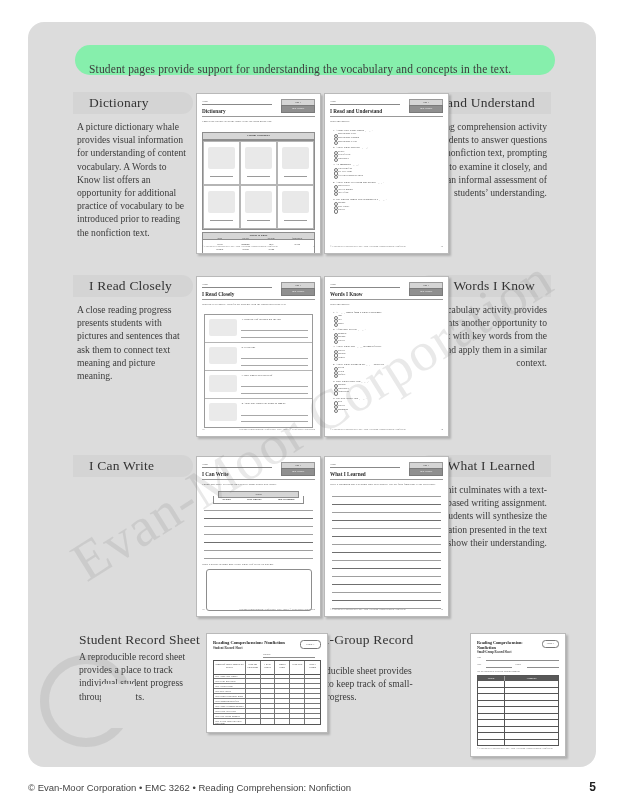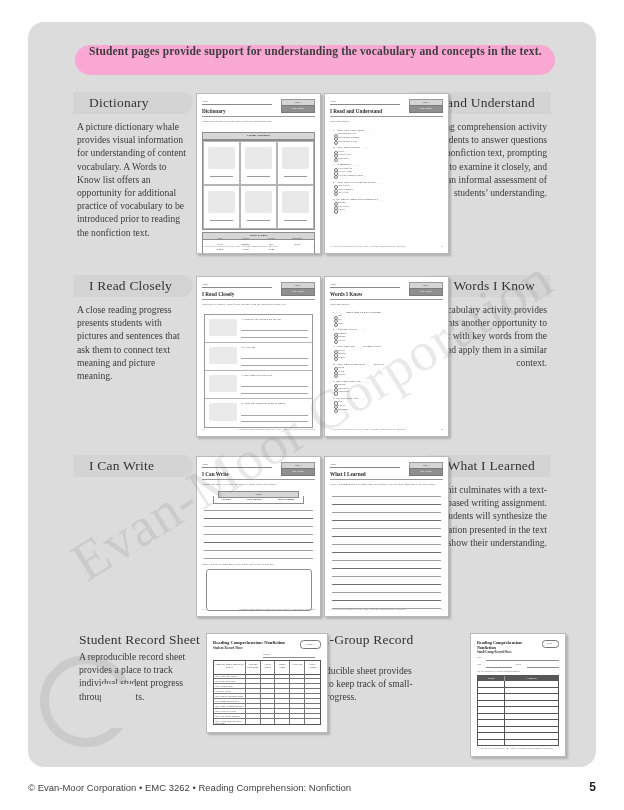--- a/index.html
+++ b/index.html
@@ -72,26 +72,25 @@
     background: #dcdcdc;
   }
 
   
   #banner {
     position: absolute;
     left: 75px;
     top: 45px;
     width: 480px;
     height: 30px;
-    background: #f9a8d4;
+    background: #86efac;
     border-radius: 15px;
     display: flex;
-    align-items: flex-start;
+    align-items: flex-end;
     z-index: 5;
-    font-weight: bold;
   }
   #banner .banner-text {
     padding-left: 14px;
     font-size: 11.5px;
     color: #3c3c3c;
     letter-spacing: 0.15px;
   }
 
   
   .row {

